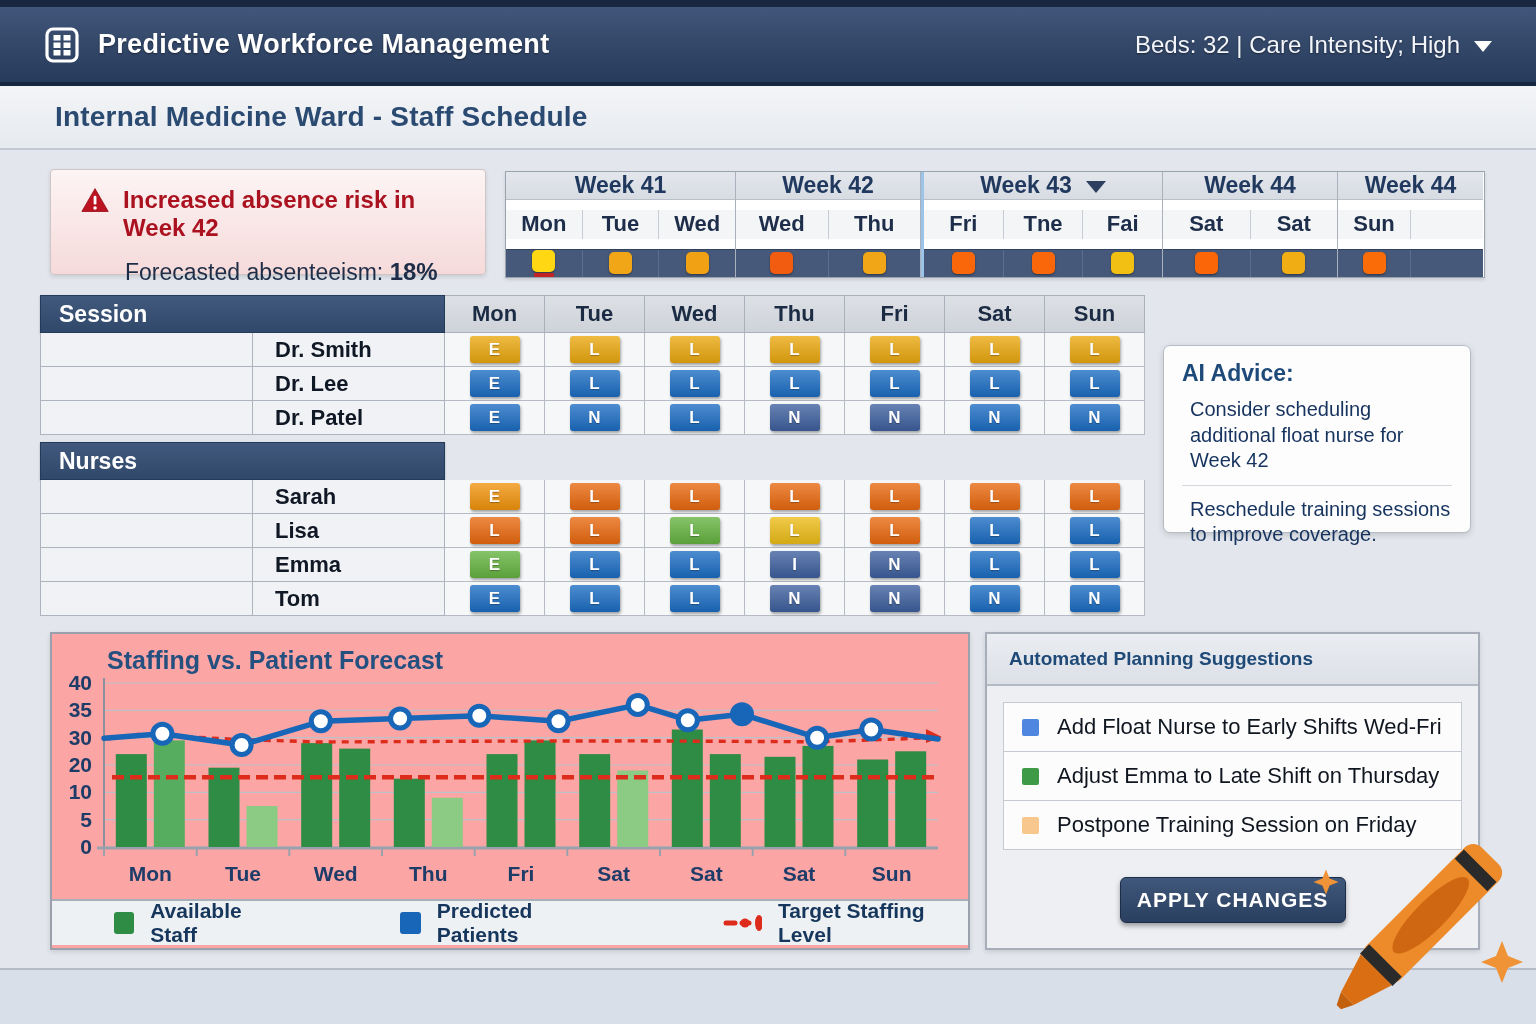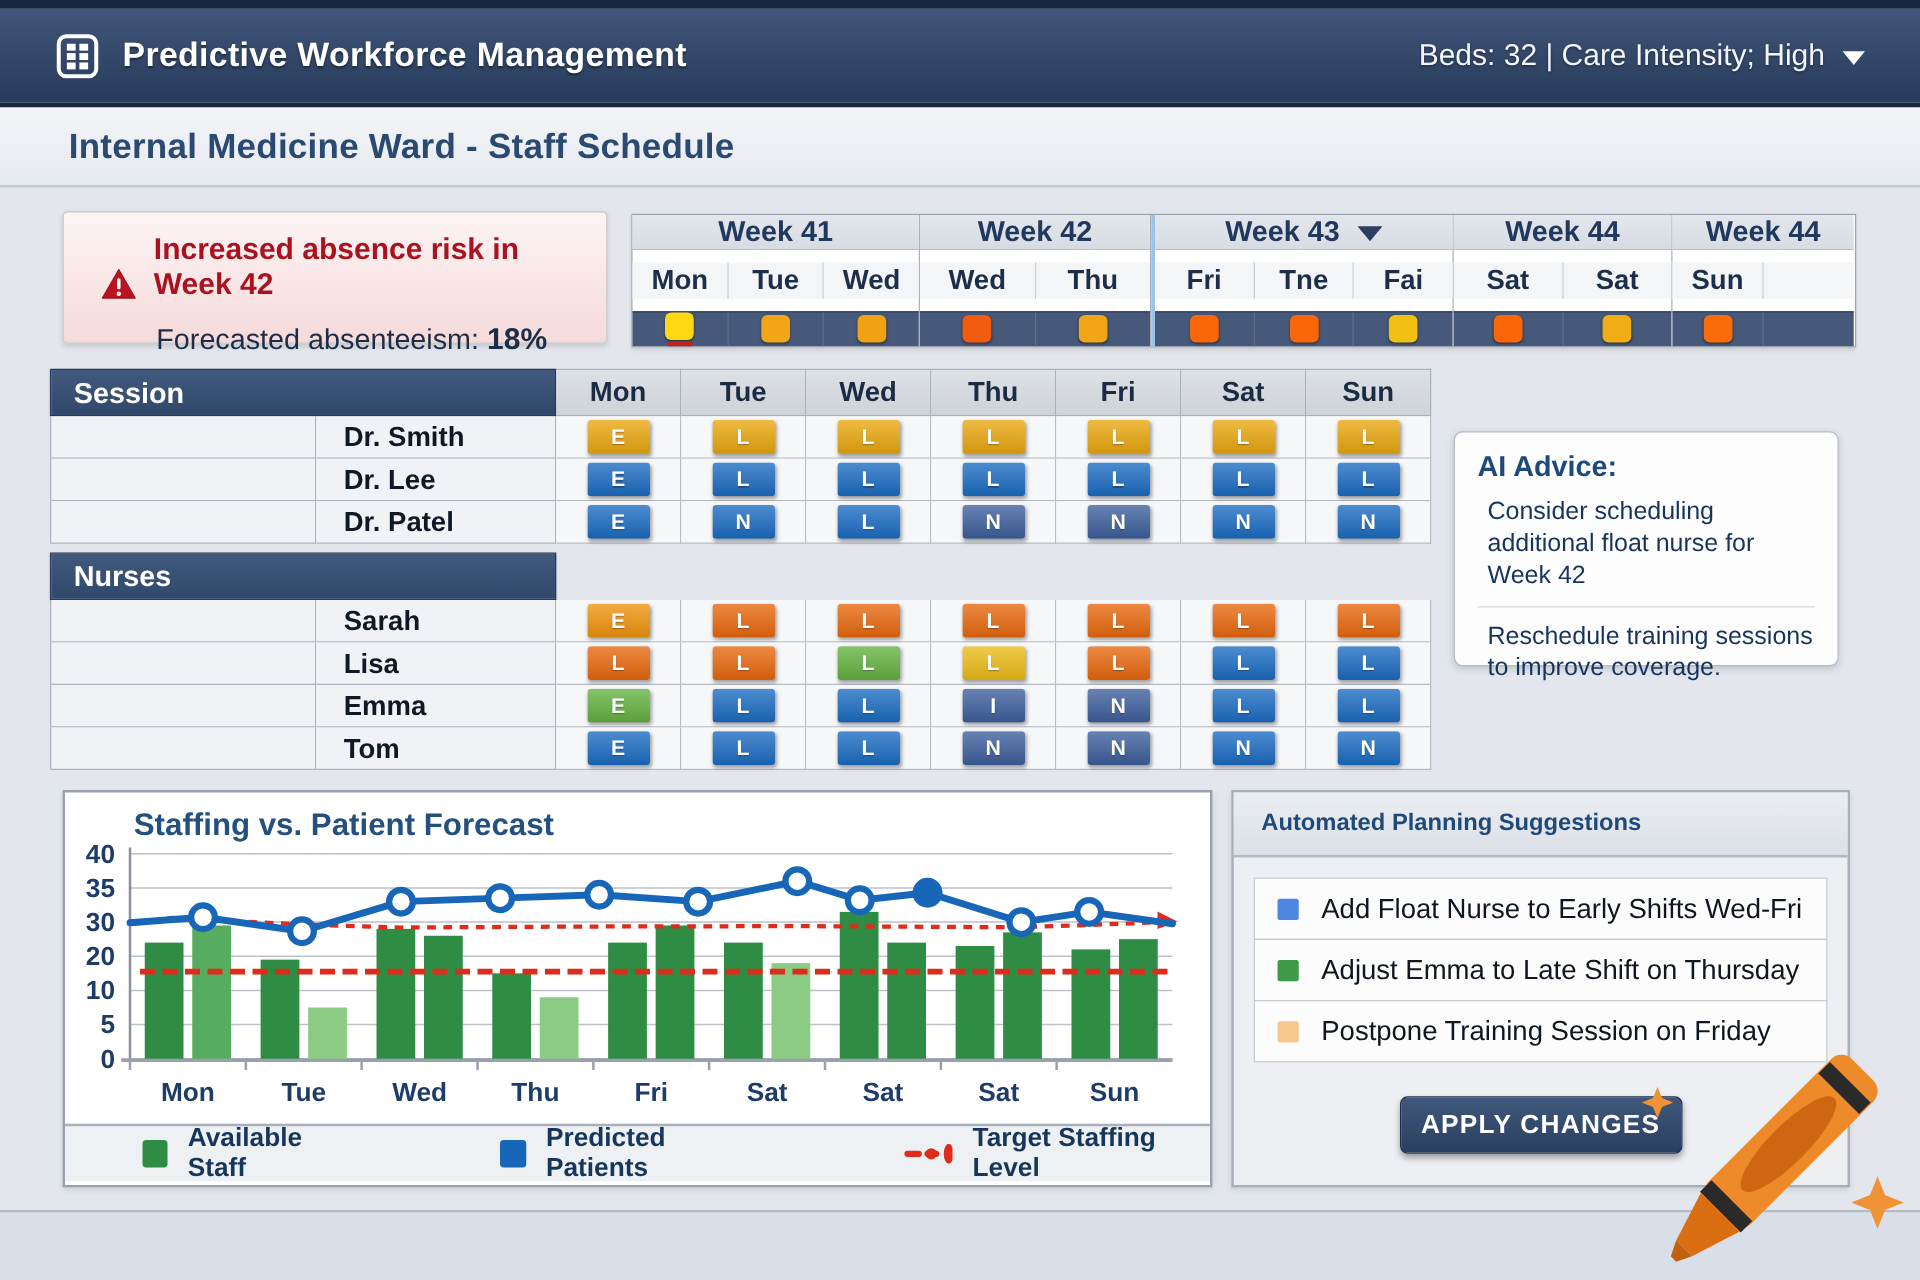--- a/index.html
+++ b/index.html
@@ -21,21 +21,21 @@
   
   .subheader { position:absolute; left:0; top:86px; width:1536px; height:64px;
     background:linear-gradient(#f3f5f8, #e6e9ee); border-bottom:2px solid #c3c9d3;
     display:flex; align-items:center; padding-left:55px; }
   .subheader h1 { font-size:28px; color:#2b4a72; font-weight:700; letter-spacing:.2px; }
 
   
   .alert { position:absolute; left:50px; top:169px; width:436px; height:106px;
     background:linear-gradient(#fdf4f4, #f6dada); border:1px solid #cfc4c6; border-radius:4px;
     box-shadow:0 2px 4px rgba(0,0,0,.12); padding:16px 16px 0 30px; }
-  .alert .row1 { display:flex; align-items:flex-end; gap:14px; }
+  .alert .row1 { display:flex; align-items:flex-start; gap:14px; }
   .alert .row1 .t { color:#ab1220; font-size:24px; font-weight:700; }
   .alert .row2 { margin:16px 0 0 44px; color:#1e2d47; font-size:23px; }
   .alert .row2 b { font-size:24px; }
 
   
   .weekstrip { position:absolute; left:505px; top:171px; width:980px; height:107px; display:flex;
     border:1px solid #9aa3b0; background:#fff; box-shadow:0 2px 3px rgba(0,0,0,.12); }
   .wk { display:flex; flex-direction:column; border-right:1px solid #aab1bd;gap:10px; }
   .wk:last-child { border-right:none; }
   .wk.sel { border-left:3px solid #9cc4e8; }
@@ -77,21 +77,21 @@
   
   .advice { position:absolute; left:1163px; top:345px; width:308px; height:188px;
     background:#fdfdfe; border:1px solid #b6bcc6; border-radius:7px;
     box-shadow:0 2px 6px rgba(0,0,0,.15); padding:14px 18px; }
   .advice h2 { font-size:23px; font-weight:700; color:#1d4a78; margin-bottom:10px; }
   .advice .item { font-size:20px; color:#16335e; line-height:1.28; padding-left:8px; }
   .advice .div { border-top:1px solid #d4d8de; margin:11px 0; }
 
   
   .chartpanel { position:absolute; left:50px; top:632px; width:920px; height:318px;
-    background:#ffffff; border:2px solid #9aa1ac; box-shadow:0 2px 5px rgba(0,0,0,.12); }
+    background:#fca5a5; border:2px solid #9aa1ac; box-shadow:0 2px 5px rgba(0,0,0,.12); }
   .chartpanel .ctitle { padding:12px 0 0 55px; font-size:25px; font-weight:700; color:#24507f; }
   .chartpanel svg.plot { display:block; }
   svg text.ytick, svg text.xtick { font-family:"Liberation Sans", sans-serif; font-size:21px; font-weight:700; fill:#1e3c68; }
   .legend { height:46px; border-top:2px solid #aab0ba; background:#eef1f4; display:flex; align-items:center;
     padding-left:62px; gap:118px; }
   .legend .li { display:flex; align-items:center; gap:16px; font-size:21px; font-weight:700; color:#16365c; }
   .legend .sw { width:22px; height:22px; border-radius:3px; }
 
   
   .sugg { position:absolute; left:985px; top:632px; width:495px; height:318px;

